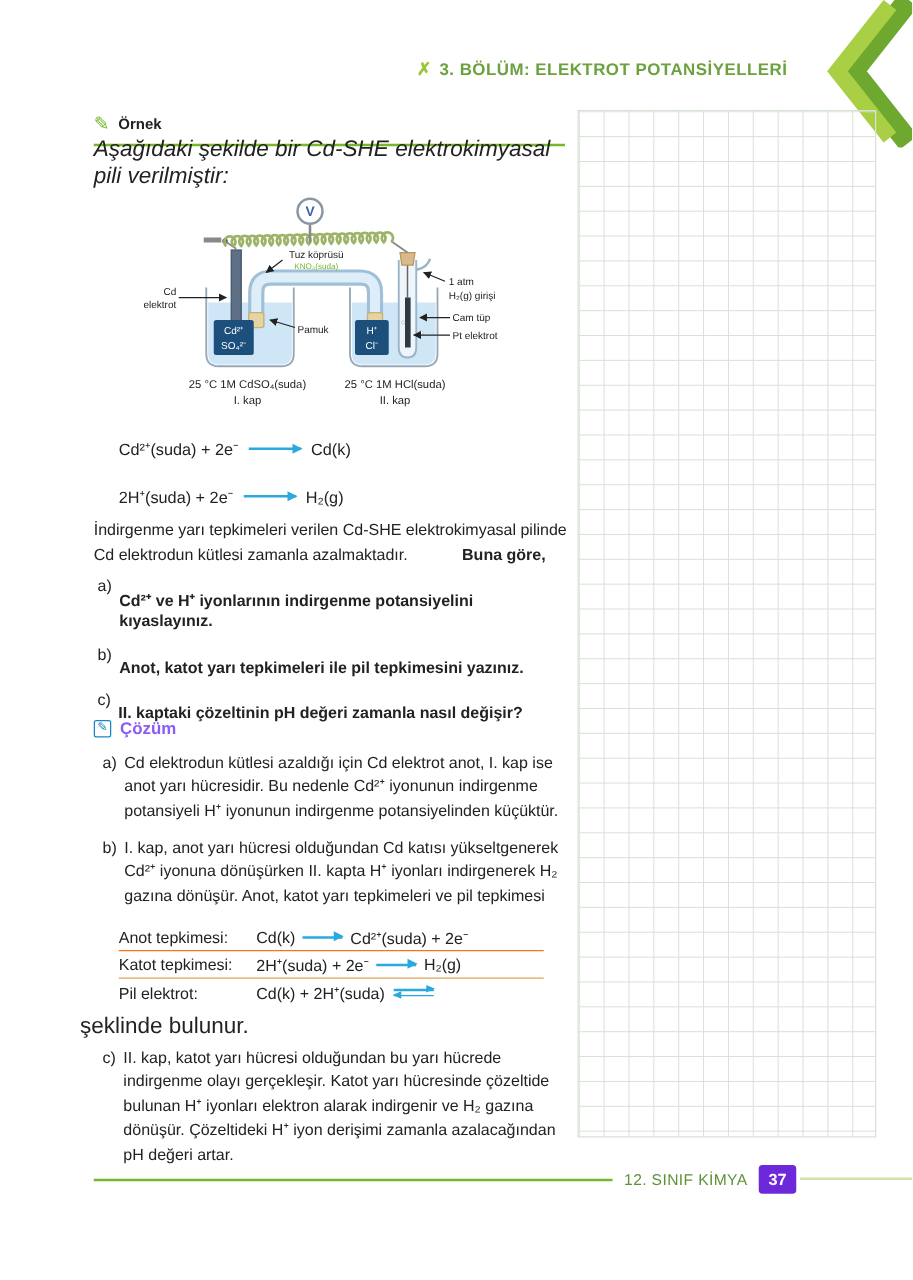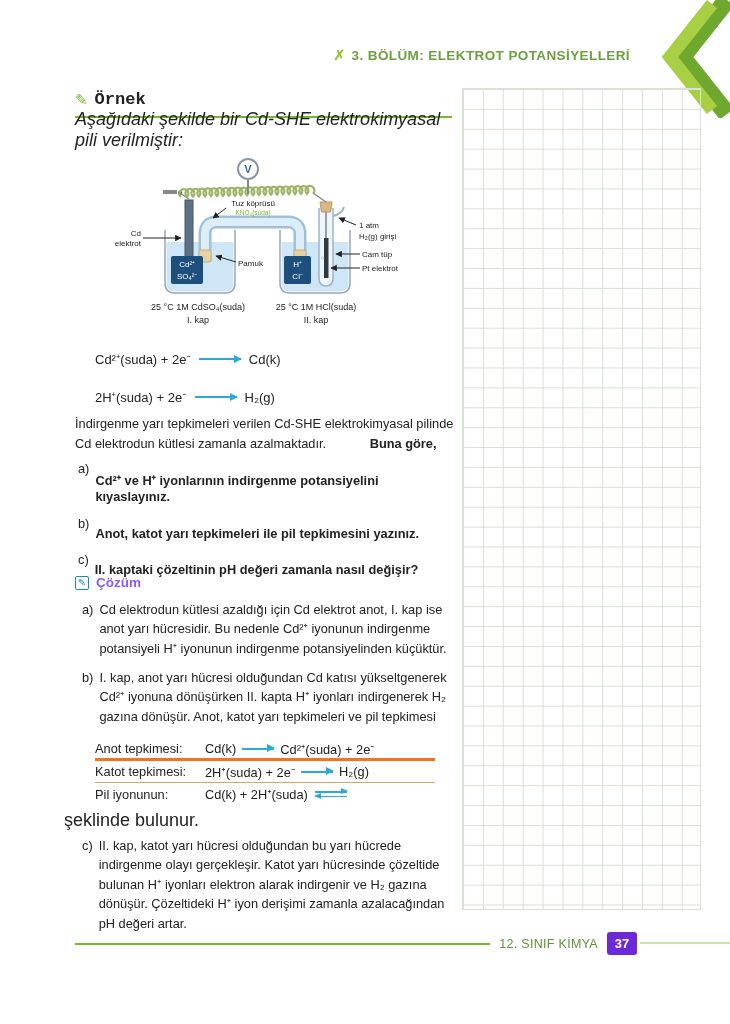--- a/index.html
+++ b/index.html
@@ -18,21 +18,21 @@
   
   .chevron { position:absolute; top:0; right:0; width:100px; height:118px; }
 
   .header-title { position:absolute; top:47px; right:100px; color:#6ba13e;
     font-size:13.5px; font-weight:bold; letter-spacing:.4px; display:flex; gap:6px; align-items:center; }
   .header-title .mark { color:#9dc53c; font-weight:bold; font-size:14px; }
 
   .ornek-head { position:absolute; left:75px; top:90px; width:377px;
     display:flex; align-items:center; gap:7px; border-bottom:2.5px solid #76b82a; padding-bottom:7px; }
   .ornek-head .pencil { color:#76b82a; font-size:15px; }
-  .ornek-head .t { font-size:17px; font-weight:bold;font-family:Liberation Mono, monospace; }
+  .ornek-head .t { font-size:12px; font-weight:bold; }
 
   .intro { position:absolute; left:75px; top:109px; width:380px; font-size:18px;font-style:italic; }
 
   .diagram-wrap { position:absolute; left:85px; top:146px; width:370px; height:188px; }
   .diagram-wrap svg { width:100%; height:100%; }
 
   .reactions { position:absolute; left:95px; top:350px; font-size:13px; }
   .reaction { display:flex; align-items:center; margin-bottom:20px; }
   .r-arrow { display:inline-block; width:42px; height:2px; background:#2aa9de;
     position:relative; margin:0 8px; }
@@ -62,21 +62,21 @@
   .sol { position:absolute; left:82px; width:376px; font-size:12.8px; line-height:1.52; display:flex; gap:6px; }
   .sol .px { flex:0 0 auto; }
   .sol-a { top:600px; }
   .sol-b { top:668px; }
   .sol-c { top:836px; }
 
   .rx-table { position:absolute; left:95px; top:739px; width:340px; font-size:12.8px; }
   .rx-row { display:flex; align-items:center; height:22px; }
   .rx-row .lbl { width:110px; flex:0 0 auto; }
   .rx-row .eq { display:flex; align-items:center; }
-  .rx-row.r1 { border-bottom:3px solid #f97316; }
+  .rx-row.r1 { border-bottom:1px solid #f97316; }
   .rx-row.r2 { border-bottom:1.6px solid #dca55e; }
 
   .after-table { position:absolute; left:64px; top:810px; font-size:18px; }
 
   .footer { position:absolute; left:75px; top:932px; width:562px; display:flex; align-items:center; gap:9px; }
   .footer .f-line { flex:1; height:2px; background:#76b82a; }
   .footer .f-label { color:#5f9136; font-size:12.5px; letter-spacing:.3px; }
   .footer .f-box { width:30px; height:23px; background:#6d28d9; color:#fff; border-radius:3px;
     font-size:13px; font-weight:bold; display:flex; align-items:center; justify-content:center; }
   .f-tail { position:absolute; left:640px; top:942px; width:90px; height:2px; background:#cfe3a8; }
@@ -255,21 +255,21 @@
     </div>
     <div class="rx-row r2">
       <span class="lbl">Katot tepkimesi:</span>
       <span class="eq">
         <span>2H⁺(suda) + 2e⁻</span>
         <span class="r-arrow small"></span>
         <span>H₂(g)</span>
       </span>
     </div>
     <div class="rx-row r3">
-      <span class="lbl">Pil iyonunun:</span>
+      <span class="lbl">Pil elektrot:</span>
       <span class="eq">
         <span>Cd(k) + 2H⁺(suda)</span>
         <span class="eq-arrow">
           <span class="harrow right"></span>
           <span class="harrow left"></span>
         </span>
       </span>
     </div>
   </div>
 

